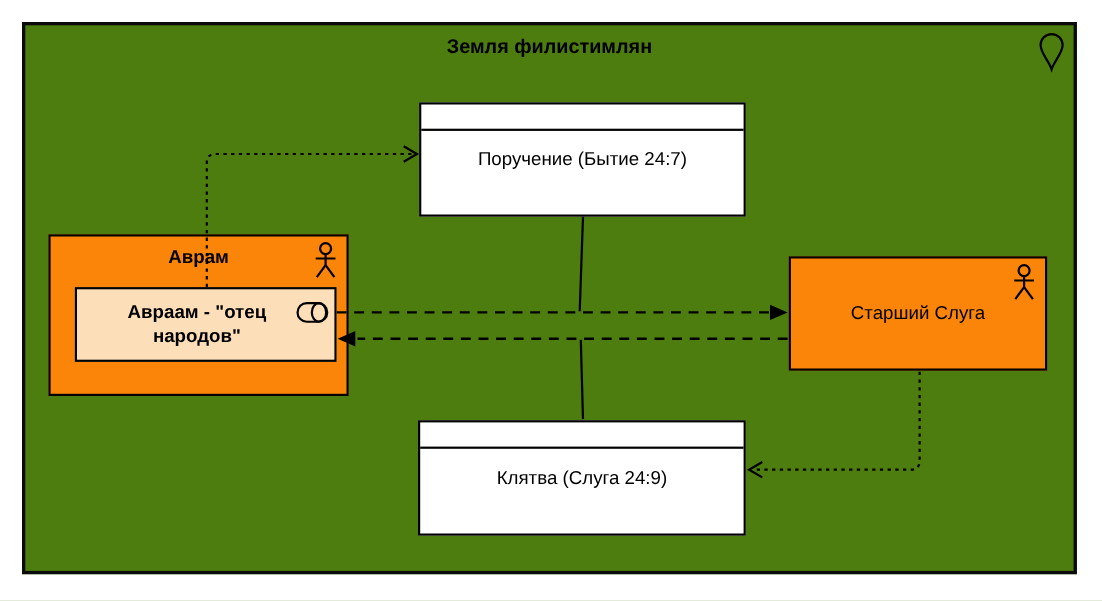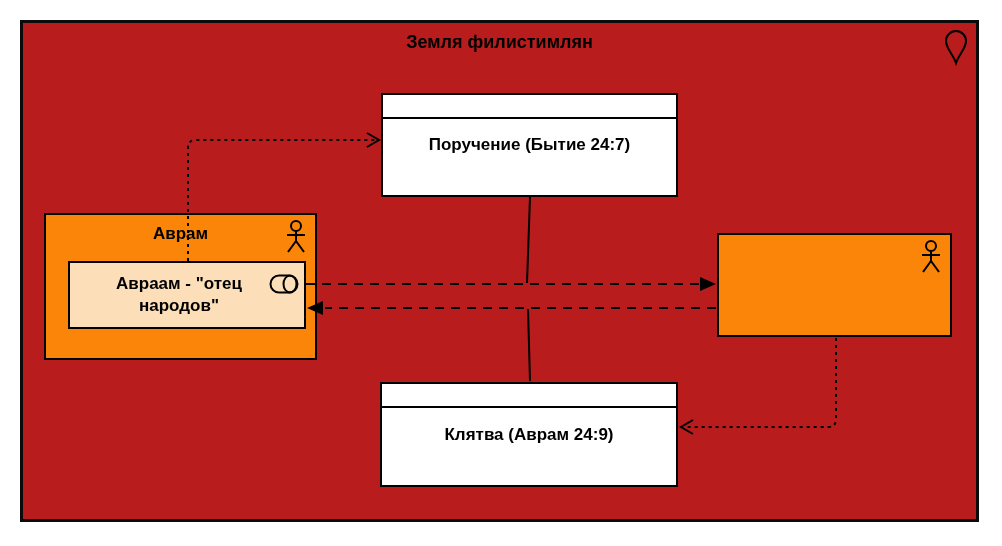--- a/index.html
+++ b/index.html
@@ -1,30 +1,30 @@
 <!DOCTYPE html>
 <html><head>
 <meta charset="utf-8">
 <style>
   html,body { margin:0; padding:0; background:#ffffff; }
   body { width:1002px; height:546px; font-family:"Liberation Sans","DejaVu Sans",sans-serif; }
   .page { position:relative; width:1002px; height:546px; overflow:hidden; }
 
   
   .location { position:absolute; left:20px; top:20px; width:959px; height:502px;
-              box-sizing:border-box; background:#b91c1c; border:3px solid #0b0b0b;padding-left:43px; }
+              box-sizing:border-box; background:#4d7c0f; border:3px solid #0b0b0b;padding-left:43px; }
   .location-title { position:absolute; top:9px; left:0; right:0; text-align:center;
                     font-size:18px; font-weight:bold; color:#000; }
   .pin { position:absolute; top:7px; right:8px; width:24px; height:36px; }
 
   
   .node { position:absolute; box-sizing:border-box; border:2px solid #000; color:#000; }
   .actor-node { background:#FA8508; }
   .center-label { display:flex; align-items:center; justify-content:center;
-                  font-size:17px; font-weight:bold; text-align:center; }
+                  font-size:17px; font-weight:normal; text-align:center; }
 
   #avram { left:21px; top:190px; width:273px; height:147px; }
   .avram-title { text-align:center; padding-top:9px; font-size:17px; font-weight:bold; }
   #sluga { left:694px; top:210px; width:235px; height:104px; }
 
   .actor-icon { position:absolute; top:5px; right:8px; width:22px; height:34px; }
 
   
   #avraam-role { position:absolute; left:22px; top:46px; width:238px; height:68px;
                  box-sizing:border-box; background:#FCDEB8; border:2px solid #000;
@@ -74,37 +74,38 @@
       <div id="avraam-role">
         <span>Авраам - "отец народов"</span>
         <svg class="role-icon" viewBox="0 0 30 20">
           <rect class="icon-stroke" x="1.5" y="1.5" width="27" height="17" rx="8.5" ry="8.5"></rect>
           <ellipse class="icon-stroke" cx="21" cy="10" rx="6.5" ry="8.5"></ellipse>
         </svg>
       </div>
     </div>
 
     <div id="sluga" class="node actor-node center-label">
+      <span>Старший Слуга</span>
       <svg class="actor-icon" viewBox="0 0 22 34">
         <circle class="icon-stroke" cx="11" cy="6" r="5"></circle>
         <line class="icon-stroke" x1="11" y1="11" x2="11" y2="21"></line>
         <line class="icon-stroke" x1="2" y1="15" x2="20" y2="15"></line>
         <line class="icon-stroke" x1="11" y1="21" x2="3" y2="32"></line>
         <line class="icon-stroke" x1="11" y1="21" x2="19" y2="32"></line>
       </svg>
     </div>
 
     <div id="poruchenie" class="node process-node center-label">
       <div class="compartment-line"></div>
       <span>Поручение (Бытие 24:7)</span>
     </div>
 
     <div id="klyatva" class="node process-node center-label">
       <div class="compartment-line"></div>
-      <span>Клятва (Аврам 24:9)</span>
+      <span>Клятва (Слуга 24:9)</span>
     </div>
   </div>
 
   <svg class="edges" viewBox="0 0 1002 546">
 
     <g>
       <path class="e-dotted" d="M188,261 L188,148 Q188,140 196,140 L377,140"></path>
       <polyline class="head-open" points="367,133 379,140 367,147"></polyline>
     </g>
 

